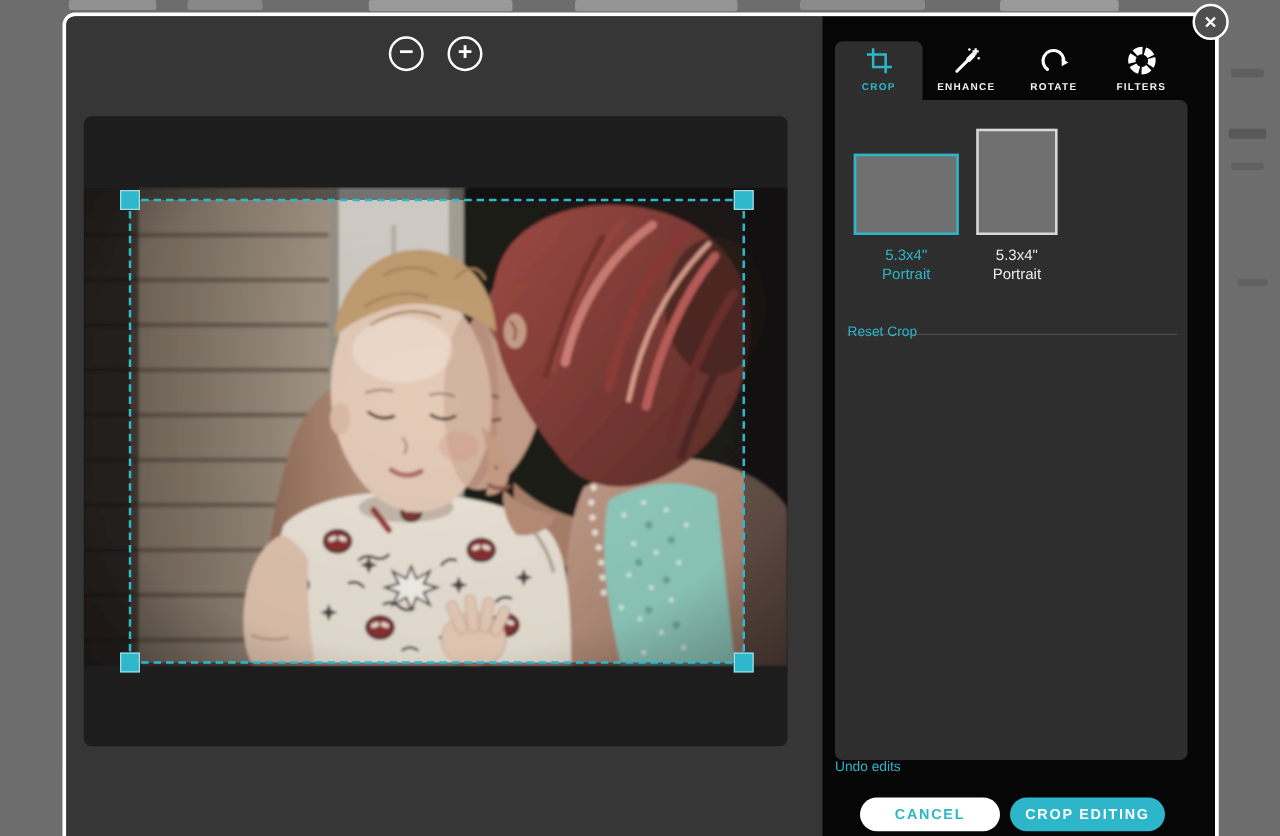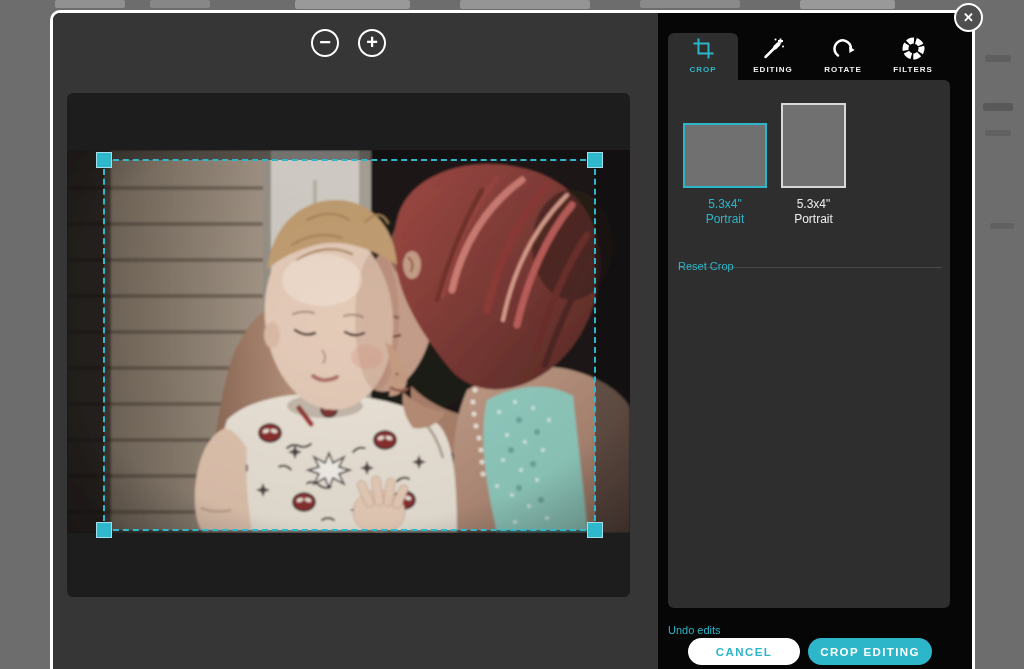--- a/index.html
+++ b/index.html
@@ -54,21 +54,21 @@
   .crop-option { display:flex; flex-direction:column; align-items:center; cursor:pointer; }
   .thumb-landscape { width:84px; height:65px; background:#707070; border:2px solid #2db6c9; }
   .thumb-portrait  { width:65px; height:85px; background:#707070; border:2px solid #d8d8d8; }
   .cap { margin-top:9px; text-align:center; font-size:12px; line-height:15px; }
   .cap-selected { color:#2db6c9; }
   .cap-normal   { color:#ececec; }
 
   .divider { position:absolute; left:10px; right:8px; top:187px; height:1px; background:#4a4a4a; }
   .reset-link { position:absolute; left:10px; top:180px; font-size:11px; color:#2db6c9; cursor:pointer; }
 
-  .undo-link { position:absolute; left:10px; top:611px; font-size:11px; color:#2db6c9; cursor:pointer; }
+  .undo-link { position:absolute; left:10px; top:595px; font-size:11px; color:#2db6c9; cursor:pointer; }
 
   .pill { position:absolute; top:625px; height:27px; border:none; border-radius:14px;
           font-family:"Liberation Sans", sans-serif; font-size:11.5px; font-weight:bold;
           letter-spacing:1.4px; cursor:pointer; display:flex; align-items:center; justify-content:center; }
   .btn-cancel { left:30px;  width:112px; background:#ffffff; color:#2db6c9; }
   .btn-done   { left:150px; width:124px; background:#2db6c9; color:#ffffff; }
 
   .close-btn { position:absolute; left:954px; top:3px; width:29px; height:29px; border-radius:50%;
                background:#4f4f4f; border:2.5px solid #ffffff; color:#ffffff;
                display:flex; align-items:center; justify-content:center;
@@ -340,21 +340,21 @@
           <span class="tab-label">CROP</span>
         </div>
         <div class="tab">
           <svg viewBox="0 0 23 23" fill="none" stroke="#ffffff">
             <path d="M3.5 20 L13 10.5" stroke-width="2.5" stroke-linecap="round"></path>
             <path d="M13 10.5 L16.5 7" stroke-width="4" stroke-linecap="round"></path>
             <path d="M18.5 1.5 v5 M16 4 h5" stroke-width="1.8"></path>
             <circle cx="21" cy="9.5" r="1" fill="#ffffff" stroke="none"></circle>
             <circle cx="13.5" cy="2.5" r="1" fill="#ffffff" stroke="none"></circle>
           </svg>
-          <span class="tab-label">EDITING</span>
+          <span class="tab-label">ENHANCE</span>
         </div>
         <div class="tab">
           <svg viewBox="0 0 23 23" fill="none" stroke="#ffffff">
             <path d="M6 18.5 A 8.3 8.3 0 1 1 19 12.5" stroke-width="2.5" stroke-linecap="round"></path>
             <polygon points="17.2,9.6 22.6,12.9 17.4,16" fill="#ffffff" stroke="none"></polygon>
           </svg>
           <span class="tab-label">ROTATE</span>
         </div>
         <div class="tab">
           <svg viewBox="0 0 23 23" fill="none" stroke="#ffffff">

